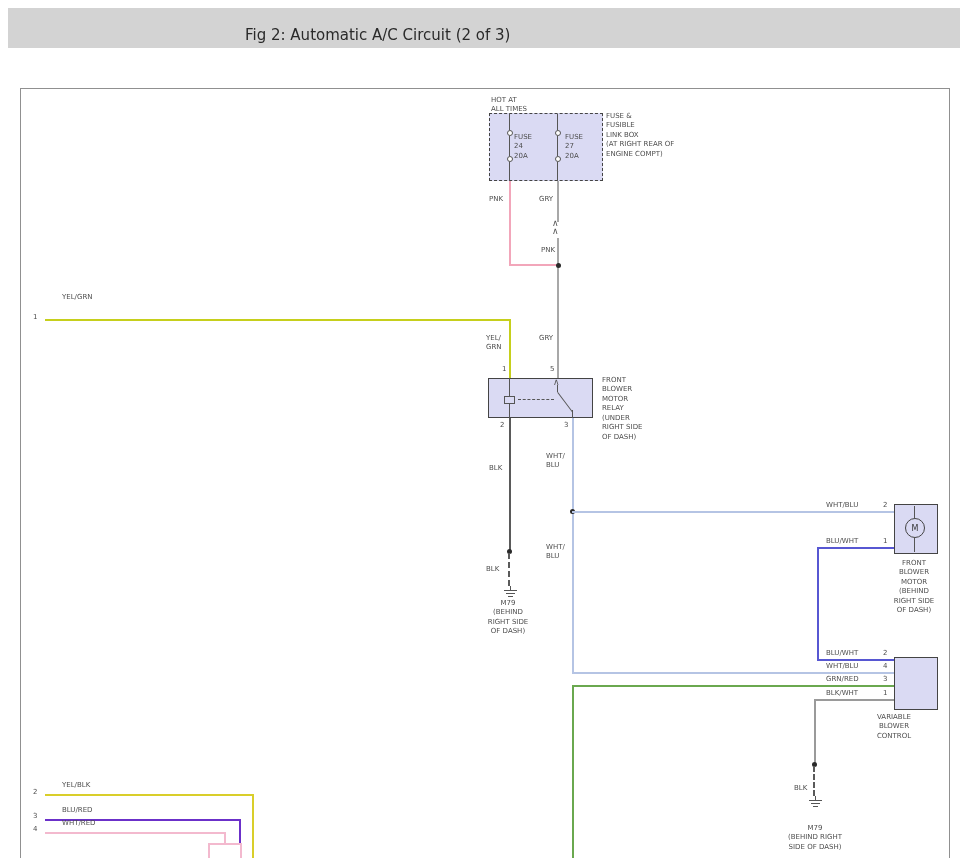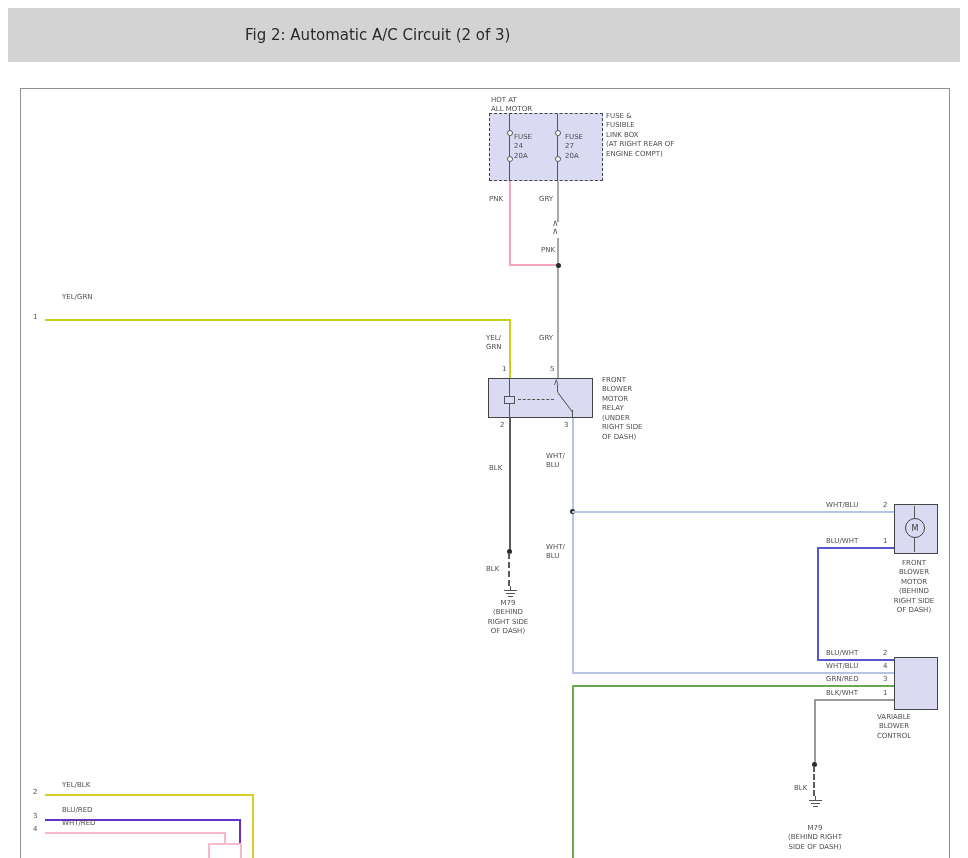--- a/index.html
+++ b/index.html
@@ -1,18 +1,18 @@
 <!DOCTYPE html>
 <html><head>
 <meta charset="utf-8">
 <style>
   html,body{margin:0;padding:0;background:#fff;}
   .page{position:relative;width:968px;height:858px;background:#ffffff;overflow:hidden;
         font-family:"DejaVu Sans",sans-serif;}
-  .titlebar{position:absolute;left:8px;top:8px;width:952px;height:54px;background:#d3d3d3;}
+  .titlebar{position:absolute;left:8px;top:8px;width:952px;height:40px;background:#d3d3d3;}
   .title{position:absolute;left:237px;top:0;height:54px;line-height:54px;
          font-size:15px;color:#2a2a2a;}
   .frame{position:absolute;left:20px;top:88px;width:928px;height:780px;
          border:1px solid #909090;background:#fff;}
   .w{position:absolute;}
   .sym{background:#555;}
   .pnk{background:#f2a6ba;} .gry{background:#a8a8a8;} .ylg{background:#c6cf1c;}
   .blk{background:#5a5a5a;} .wbl{background:#b5c4e4;} .blu{background:#5757d2;}
   .grn{background:#6aa84f;} .gwh{background:#9a9a9a;} .ylb{background:#d9ce2a;}
   .bur{background:#6b30c9;} .wrd{background:#f3b9ce;}
@@ -41,21 +41,21 @@
 
 <div class="page">
 
   <div class="titlebar">
     <div class="title">Fig 2: Automatic A/C Circuit (2 of 3)</div>
   </div>
 
   <div class="frame"></div>
 
   <div class="lbl" style="left:491px;top:96px">HOT AT
-ALL MOTOR</div>
+ALL TIMES</div>
   <div class="box fusebox" style="left:489px;top:113px;width:114px;height:68px"></div>
 
   <div class="w sym" style="left:509px;top:114px;width:1px;height:16px"></div>
   <div class="fc" style="left:507px;top:130px"></div>
   <div class="w sym" style="left:509px;top:136px;width:1px;height:20px"></div>
   <div class="fc" style="left:507px;top:156px"></div>
   <div class="w sym" style="left:509px;top:162px;width:1px;height:19px"></div>
   <div class="lbl" style="left:514px;top:133px">FUSE
 24
 20A</div>

